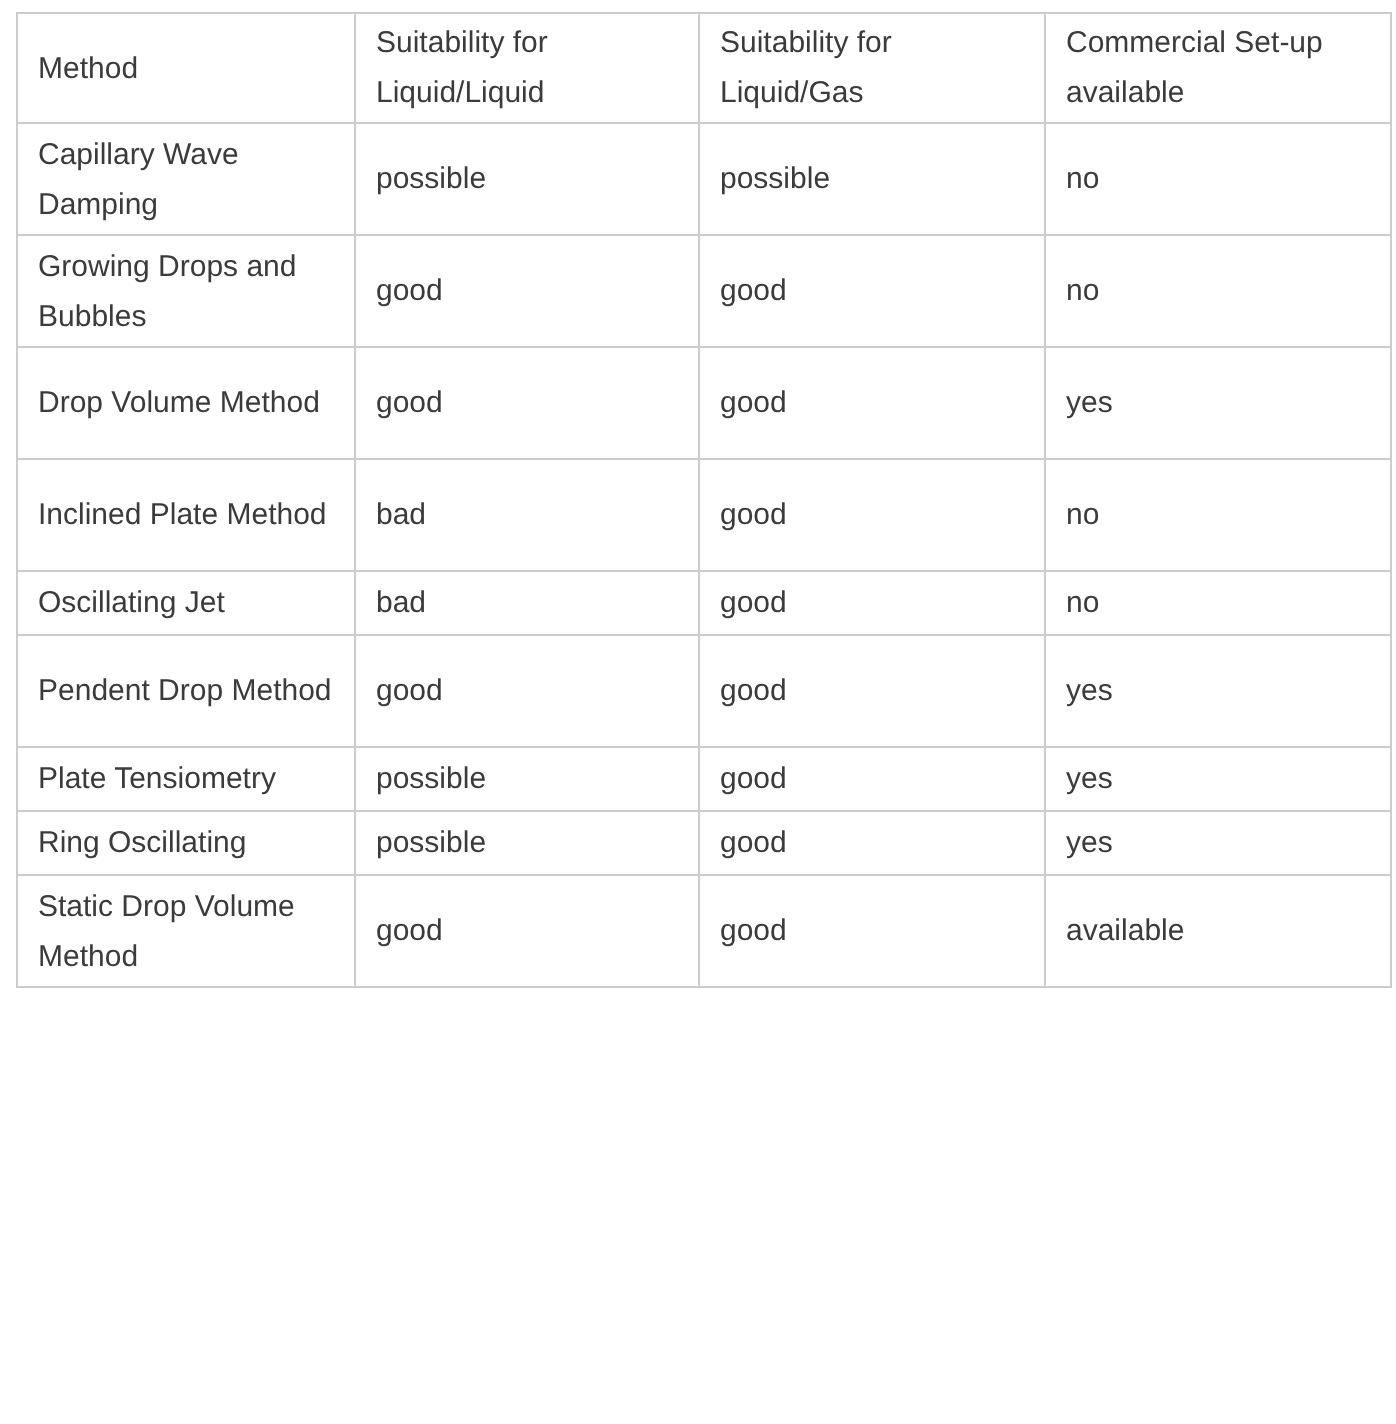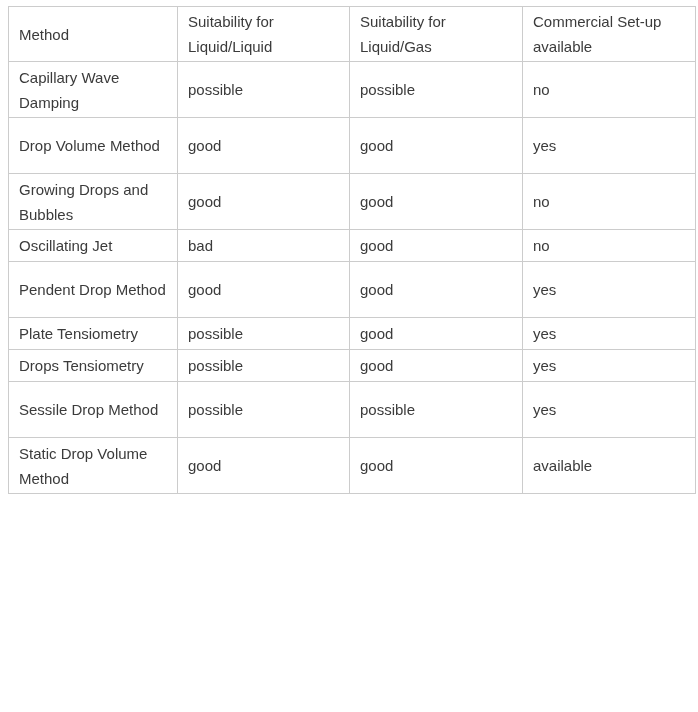--- a/index.html
+++ b/index.html
@@ -70,28 +70,34 @@
       </tr>
     </thead>
     <tbody>
       <tr class="tall">
         <td>Capillary Wave Damping</td>
         <td>possible</td>
         <td>possible</td>
         <td>no</td>
       </tr>
       <tr class="tall">
+        <td>Growing Drops and Bubbles</td>
+        <td>good</td>
+        <td>good</td>
+        <td>no</td>
+      </tr>
+      <tr class="tall">
         <td>Drop Volume Method</td>
         <td>good</td>
         <td>good</td>
         <td>yes</td>
       </tr>
       <tr class="tall">
-        <td>Growing Drops and Bubbles</td>
-        <td>good</td>
+        <td>Inclined Plate Method</td>
+        <td>bad</td>
         <td>good</td>
         <td>no</td>
       </tr>
       <tr>
         <td>Oscillating Jet</td>
         <td>bad</td>
         <td>good</td>
         <td>no</td>
       </tr>
       <tr class="tall">
@@ -100,29 +106,23 @@
         <td>good</td>
         <td>yes</td>
       </tr>
       <tr>
         <td>Plate Tensiometry</td>
         <td>possible</td>
         <td>good</td>
         <td>yes</td>
       </tr>
       <tr>
-        <td>Drops Tensiometry</td>
+        <td>Ring Oscillating</td>
         <td>possible</td>
         <td>good</td>
-        <td>yes</td>
-      </tr>
-      <tr class="tall">
-        <td>Sessile Drop Method</td>
-        <td>possible</td>
-        <td>possible</td>
         <td>yes</td>
       </tr>
       <tr class="tall">
         <td>Static Drop Volume Method</td>
         <td>good</td>
         <td>good</td>
         <td>available</td>
       </tr>
     </tbody>
   </table>

